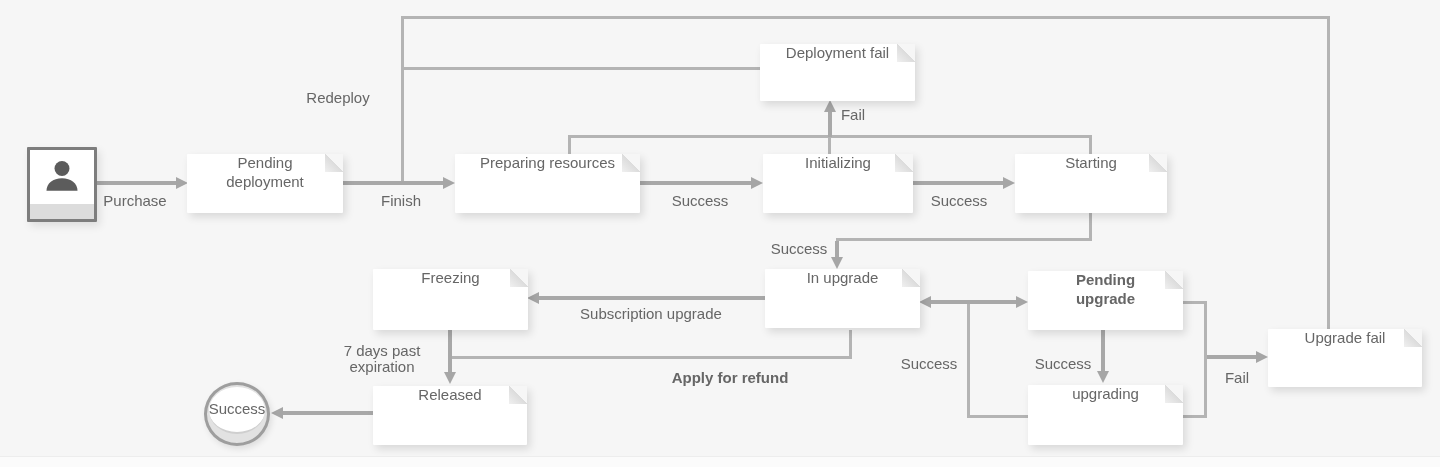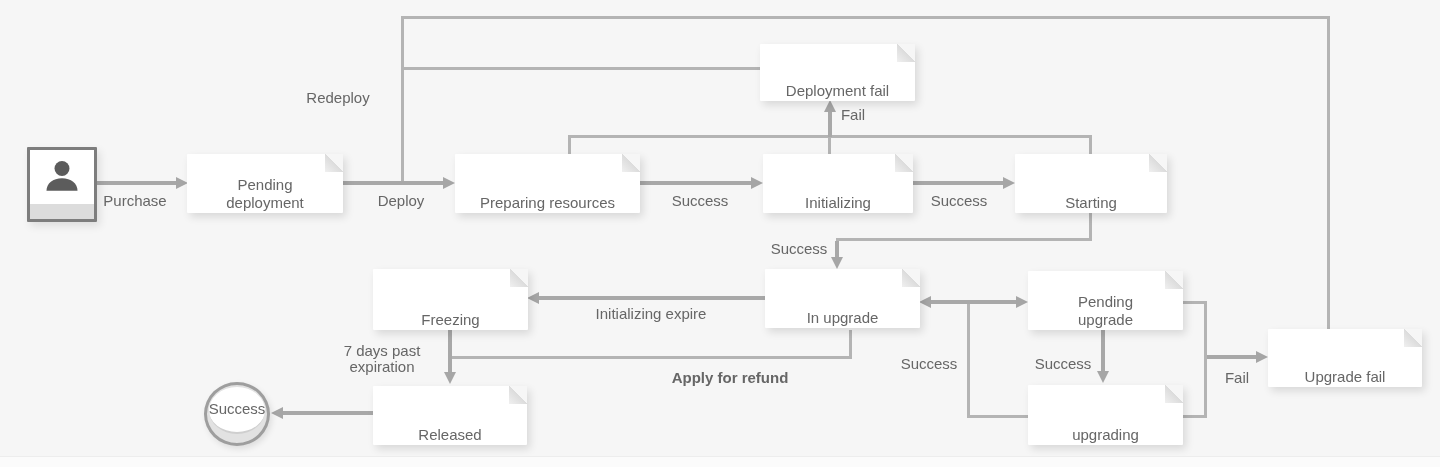--- a/index.html
+++ b/index.html
@@ -2,36 +2,36 @@
 <html><head>
 <meta charset="utf-8">
 <style>
   html,body{margin:0;padding:0;}
   body{font-family:"Liberation Sans", sans-serif;background:#eee;}
   .canvas{position:relative;width:1440px;height:467px;background:#f6f6f6;overflow:hidden;}
   .canvas::after{content:"";position:absolute;left:0;right:0;bottom:0;height:10px;background:#fbfbfb;border-top:1px solid #ededed;}
 
   
   .node{position:absolute;background:#fff;color:#666;font-size:15px;line-height:1.25;
-        display:flex;align-items:flex-end;justify-content:center;text-align:center;
+        display:flex;align-items:flex-start;justify-content:center;text-align:center;
         box-shadow:3px 4px 8px rgba(0,0,0,.12);border-radius:1px;box-sizing:border-box;}
   .doc::before{content:"";position:absolute;top:0;right:0;width:18px;height:18px;
         background:linear-gradient(225deg,#f6f6f6 0%,#f6f6f6 49%,#dcdcdc 50%,#f0f0f0 100%);}
   .nl{display:block;}
 
   #n-pd{left:187px;top:154px;width:156px;height:59px;}
   #n-pd .nl{max-width:96px;}
   #n-pr{left:455px;top:154px;width:185px;height:59px;}
   #n-init{left:763px;top:154px;width:150px;height:59px;}
   #n-start{left:1015px;top:154px;width:152px;height:59px;}
   #n-df{left:760px;top:44px;width:155px;height:57px;}
   #n-is{left:765px;top:269px;width:155px;height:59px;}
   #n-frz{left:373px;top:269px;width:155px;height:61px;}
   #n-pu{left:1028px;top:271px;width:155px;height:59px;}
-  #n-pu .nl{max-width:80px;}
+  #n-pu .nl{max-width:80px;font-weight:bold;}
   #n-upg{left:1028px;top:385px;width:155px;height:60px;}
   #n-uf{left:1268px;top:329px;width:154px;height:58px;}
   #n-rel{left:373px;top:386px;width:154px;height:59px;}
 
   
   #n-actor{left:27px;top:147px;width:70px;height:75px;border:3px solid #7d7d7d;background:#fff;
            box-shadow:3px 4px 8px rgba(0,0,0,.10);}
   #n-actor svg{position:absolute;top:4px;left:50%;transform:translateX(-50%);}
   .actor-strip{position:absolute;bottom:0;left:0;right:0;height:15px;background:#dcdcdc;}
 
@@ -205,26 +205,26 @@
   <div class="node doc" id="n-rel">
     <span class="nl">Released</span>
   </div>
   <div class="node" id="n-finish">
     <div class="finish-cap">
       <span>Success</span>
     </div>
   </div>
 
   <div class="lbl" id="l1">Purchase</div>
-  <div class="lbl" id="l2">Deploy</div>
+  <div class="lbl" id="l2">Finish</div>
   <div class="lbl" id="l3">Success</div>
   <div class="lbl" id="l4">Success</div>
   <div class="lbl" id="l5">Fail</div>
   <div class="lbl" id="l6">Redeploy</div>
   <div class="lbl" id="l7">Success</div>
-  <div class="lbl" id="l9">Initializing expire</div>
+  <div class="lbl" id="l9">Subscription upgrade</div>
   <div class="lbl wrap" id="l10">7 days past expiration</div>
   <div class="lbl" id="l11">Apply for refund</div>
   <div class="lbl" id="l12">Success</div>
   <div class="lbl" id="l13">Success</div>
   <div class="lbl" id="l14">Fail</div>
 
 </div>
 
 </body></html>

